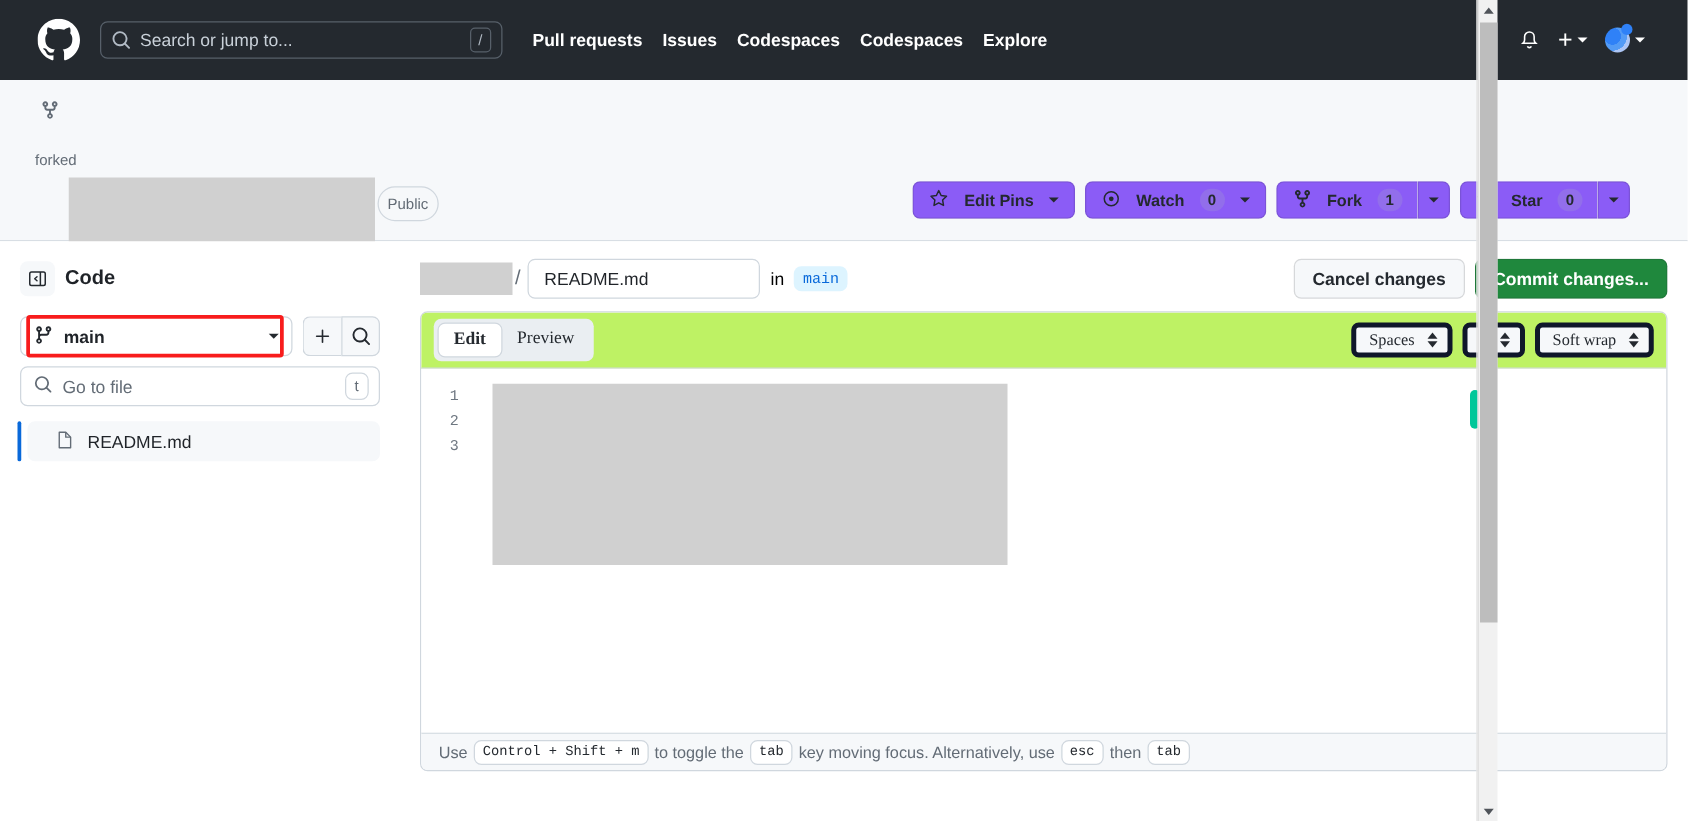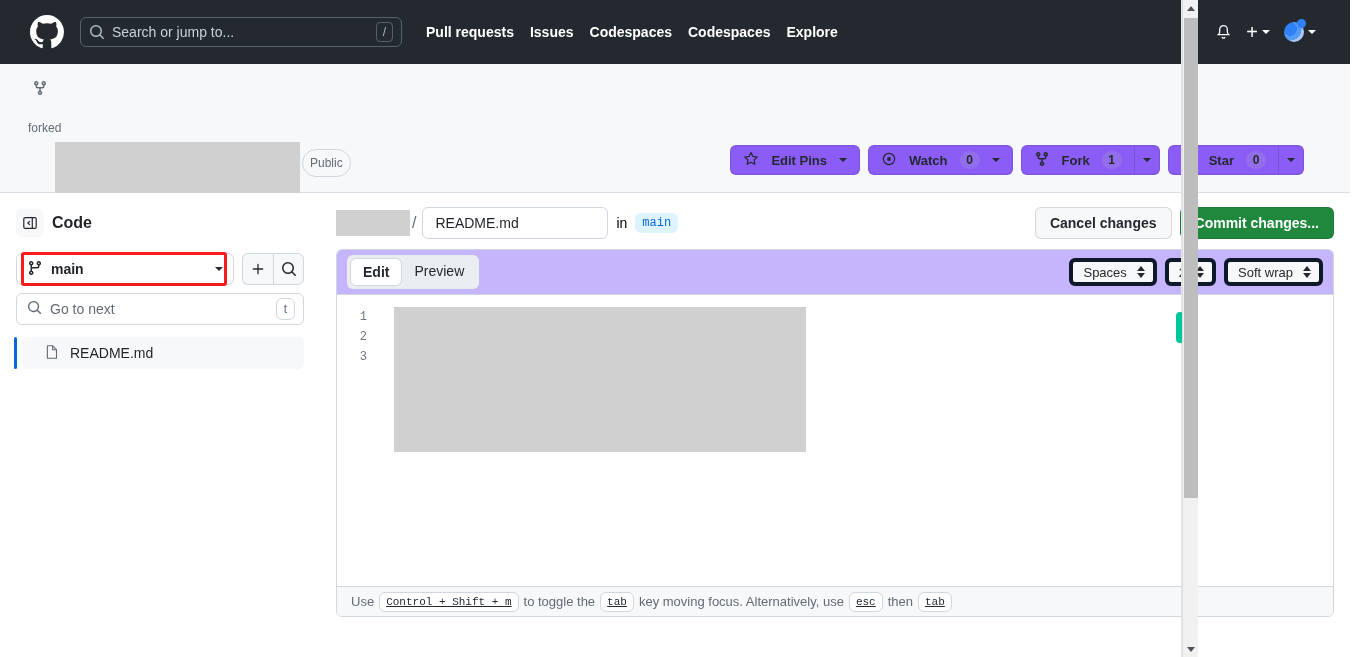--- a/index.html
+++ b/index.html
@@ -180,22 +180,22 @@
     background: #f6f8fa; border: 1px solid rgba(31,35,40,0.15); color: #24292f;
     height: 32px; padding: 0 14px; border-radius: 6px; font-size: 14px; font-weight: 600;
     display: inline-flex; align-items: center; font-family: "Liberation Sans", sans-serif;
   }
 
   .editor-frame {
     border: 1px solid #d0d7de; border-radius: 6px; overflow: hidden;
     height: 368px; display: flex; flex-direction: column; background: #fff;
   }
   .editor-toolbar {
-    height: 45px; background: #c4b5fd; border-bottom: 1px solid #d0d7de;
-    display: flex; align-items: center; padding: 0 10px; gap: 8px;
+    height: 45px; background: #bef264; border-bottom: 1px solid #d0d7de;
+    display: flex; align-items: center; padding: 0 10px; gap: 8px; font-family: Liberation Serif, serif;
   }
   .seg {
     display: inline-flex; background: #eaeef2; border-radius: 6px; padding: 3px;
   }
   .seg-item {
     font-size: 14px; color: #24292f; padding: 3px 12px; border-radius: 6px; line-height: 20px;
   }
   .seg-item.active { background: #fff; border: 1px solid #d0d7de; font-weight: 600; }
   .toolbar-right { margin-left: auto; display: flex; align-items: center; gap: 8px; }
   .mini-select {
@@ -217,21 +217,21 @@
   .code-redacted {
     position: absolute; left: 57px; top: 12px; width: 412px; height: 145px; background: #d0d0d0;
   }
   .editor-footer {
     height: 30px; border-top: 1px solid #d0d7de; background: #f6f8fa;
     display: flex; align-items: center; padding: 0 14px;
     font-size: 13px; color: #636c76; gap: 5px; white-space: nowrap;
   }
   .kbd {
     border: 1px solid #d0d7de; border-radius: 6px; background: #fff; color: #24292f;
-    font-family: "Liberation Mono", monospace; font-size: 11px; padding: 2px 6px; line-height: 14px; text-decoration: underline;
+    font-family: "Liberation Mono", monospace; font-size: 11px; padding: 2px 6px; line-height: 14px;
   }
 
   
   .scrollbar {
     position: absolute; top: 0; right: 0; width: 16px; height: 657px;
     background: #f1f1f1; border-left: 1px solid #dcdcdc;
   }
   .sb-arrow { height: 16px; display: flex; align-items: center; justify-content: center; }
   .sb-arrow i { width: 0; height: 0; border-left: 4px solid transparent; border-right: 4px solid transparent; }
   .sb-arrow.up i { border-bottom: 5px solid #50545a; }
@@ -472,21 +472,21 @@
           </span>
         </div>
       </div>
 
       <div class="goto-file">
         <span>
           <svg width="15" height="15" viewBox="0 0 16 16" fill="#636c76">
               <path d="M10.68 11.74a6 6 0 0 1-7.922-8.982 6 6 0 0 1 8.982 7.922l3.04 3.04a.749.749 0 0 1-.326 1.275.749.749 0 0 1-.734-.215ZM11.5 7a4.499 4.499 0 1 0-8.997 0A4.499 4.499 0 0 0 11.5 7Z"></path>
             </svg>
         </span>
-        <span class="ph">Go to next</span>
+        <span class="ph">Go to file</span>
         <span class="key-hint">t</span>
       </div>
 
       <div class="file-list">
         <div class="file-item">
           <span class="sel-bar"></span>
           <span>
             <svg width="16" height="16" viewBox="0 0 16 16" fill="none" stroke="#636c76" stroke-width="1.1" stroke-linejoin="round">
                 <path d="M3.4 1.8h5.2l3.9 3.9v8.5H3.4Z"></path>
                 <path d="M8.6 1.8v3.9h3.9"></path>

